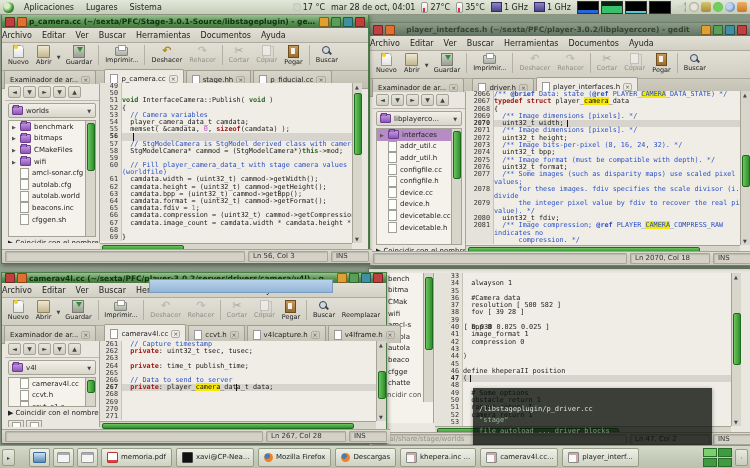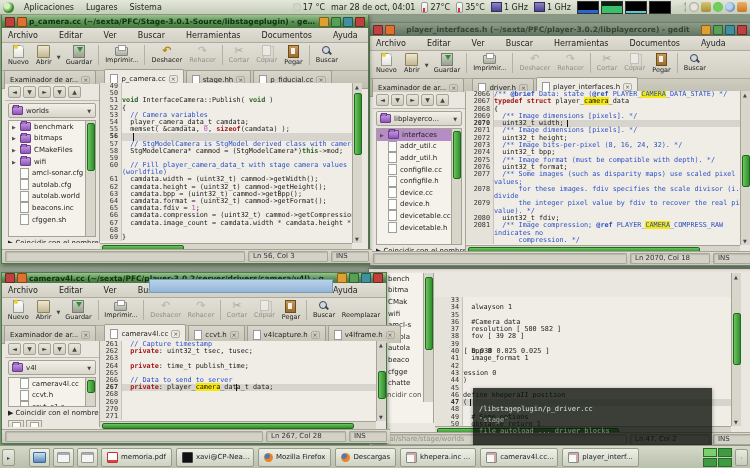--- a/index.html
+++ b/index.html
@@ -36,21 +36,21 @@
   
   .win{position:absolute;background:#e9e7df;border:1px solid #4c7c46;box-shadow:1px 2px 4px rgba(0,0,0,.35);}
   .win.unfocused{border-color:#70806c;}
   .tbar{height:13px;background:linear-gradient(#9cc292,#568e4f 60%,#467a40);
     display:flex;align-items:center;padding:0 3px;gap:2px;}
   .win.unfocused .tbar{background:linear-gradient(#8d9c89,#5f7260);}
   .tbar .ttxt{flex:1;text-align:center;font-size:7.5px;font-weight:bold;color:#10300e;
     white-space:nowrap;overflow:hidden;text-overflow:ellipsis;}
   .win.unfocused .tbar .ttxt{color:#243424;opacity:.8;}
   .wbtn{width:8px;height:8px;border:1px solid rgba(0,0,0,.4);border-radius:1px;}
-  .menubar{display:flex;gap:21px;padding:0 6px;height:14px;align-items:center;
+  .menubar{display:flex;gap:10px;padding:0 0;height:14px;align-items:center;
     background:linear-gradient(#e2e0d6,#d2cfc3);border-bottom:1px solid #aeab9e;font-size:8px;color:#222;}
   .toolbar{display:flex;align-items:flex-start;gap:1px;height:25px;padding:1px 3px;
     background:linear-gradient(#e2e0d6,#d0cdc1);border-bottom:1px solid #aeab9e;}
   .tbtn{display:flex;flex-direction:column;align-items:center;justify-content:center;
     font-size:6.5px;color:#222;padding:1px 3px;border-radius:2px;min-width:16px;}
   .tbtn.dis{opacity:.4;filter:grayscale(.9);}
   .tsep{width:1px;height:20px;background:#b4b1a4;margin:1px 2px;}
   .ti{width:12px;height:11px;position:relative;display:block;}
   .ti.gl{font-size:11px;line-height:11px;font-weight:bold;text-align:center;}
   .ti.new{background:linear-gradient(#ffffff,#e3e3e3);border:1px solid #979b8e;width:9px;margin:0 auto;}
@@ -238,21 +238,21 @@
             <span class="dicon"></span>
             <span>chatte</span>
           </div>
           <div class="matchrow">
             <span style="opacity: 0.8;">Coincidir con el nom</span>
           </div>
           <div class="vscroll" style="right: 0px; top: 0px; height: 86%;">
             <div class="thumb" style="top: 4px; height: 55%;"></div>
           </div>
         </div>
-        <div class="codewrap" style="left: 66px; top: 4px; width: 296px; height: 153px; margin-top: 24px;">
+        <div class="codewrap" style="left: 66px; top: 4px; width: 296px; height: 153px;">
           <div class="crow" style="height: 7.3px; line-height: 7.3px;">
             <span class="ln" style="width: 24px;">33</span>
             <span class="ct"></span>
           </div>
           <div class="crow" style="height: 7.3px; line-height: 7.3px;">
             <span class="ln" style="width: 24px;">34</span>
             <span class="ct"><span>  alwayson 1</span></span>
           </div>
           <div class="crow" style="height: 7.3px; line-height: 7.3px;">
             <span class="ln" style="width: 24px;">35</span>
@@ -275,21 +275,21 @@
             <span class="ct"><span>  size [ 0.030 0.025 0.025 ]</span></span>
           </div>
           <div class="crow" style="height: 7.3px; line-height: 7.3px;">
             <span class="ln" style="width: 24px;">40</span>
             <span class="ct"><span>  bpp 8</span></span>
           </div>
           <div class="crow" style="height: 7.3px; line-height: 7.3px;">
             <span class="ln" style="width: 24px;">41</span>
             <span class="ct"><span>  image_format 1</span></span>
           </div>
-          <div class="crow" style="height: 7.3px; line-height: 7.3px; flex-direction: column;">
+          <div class="crow" style="height: 7.3px; line-height: 7.3px;">
             <span class="ln" style="width: 24px;">42</span>
             <span class="ct"><span>  compression 0</span></span>
           </div>
           <div class="crow" style="height: 7.3px; line-height: 7.3px;">
             <span class="ln" style="width: 24px;">43</span>
             <span class="ct"></span>
           </div>
           <div class="crow" style="height: 7.3px; line-height: 7.3px;">
             <span class="ln" style="width: 24px;">44</span>
             <span class="ct"><span>)</span></span>

